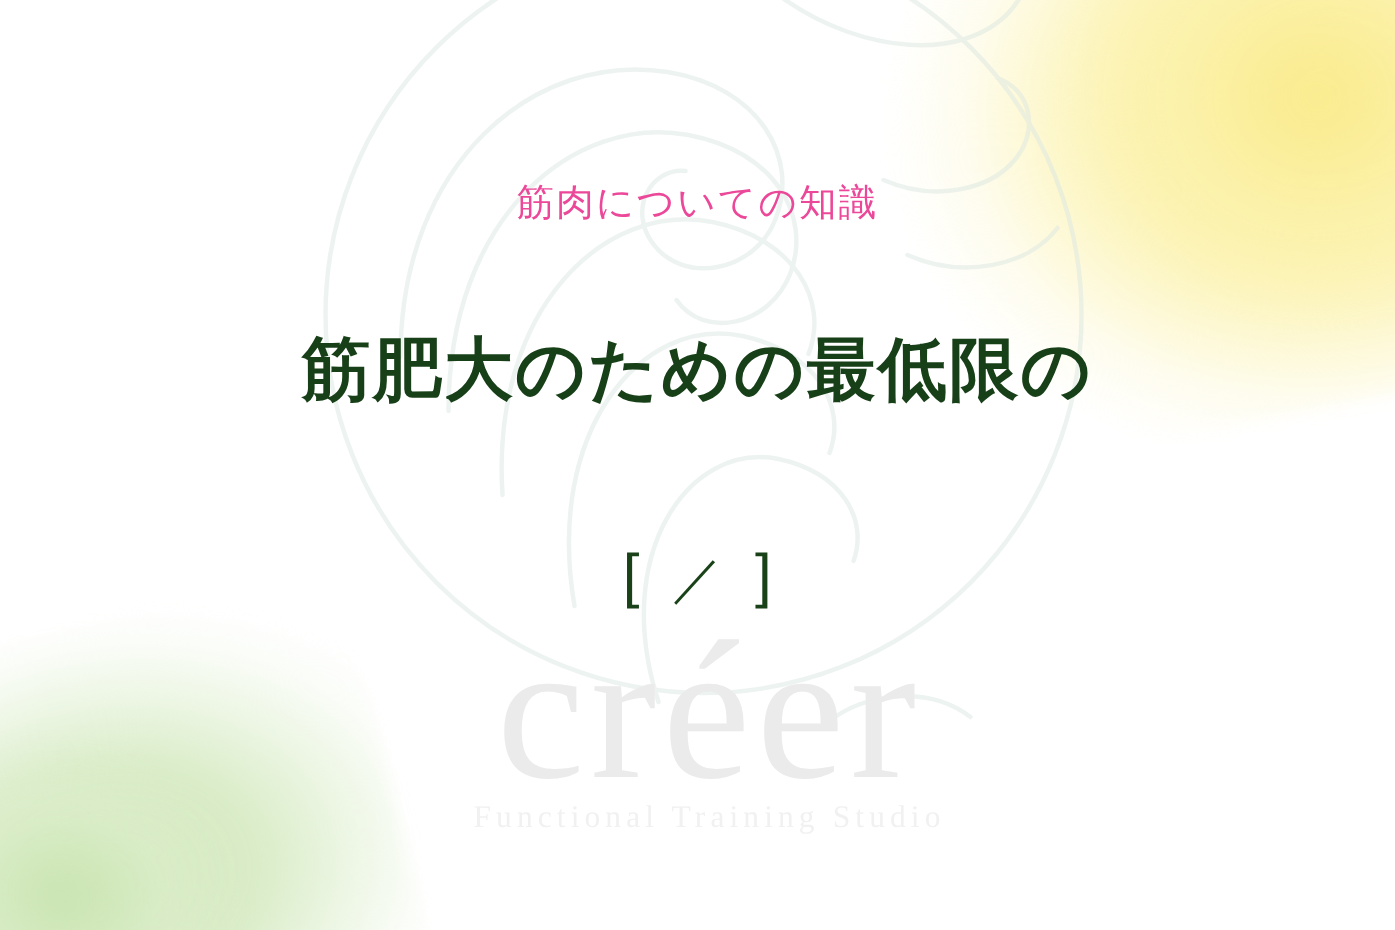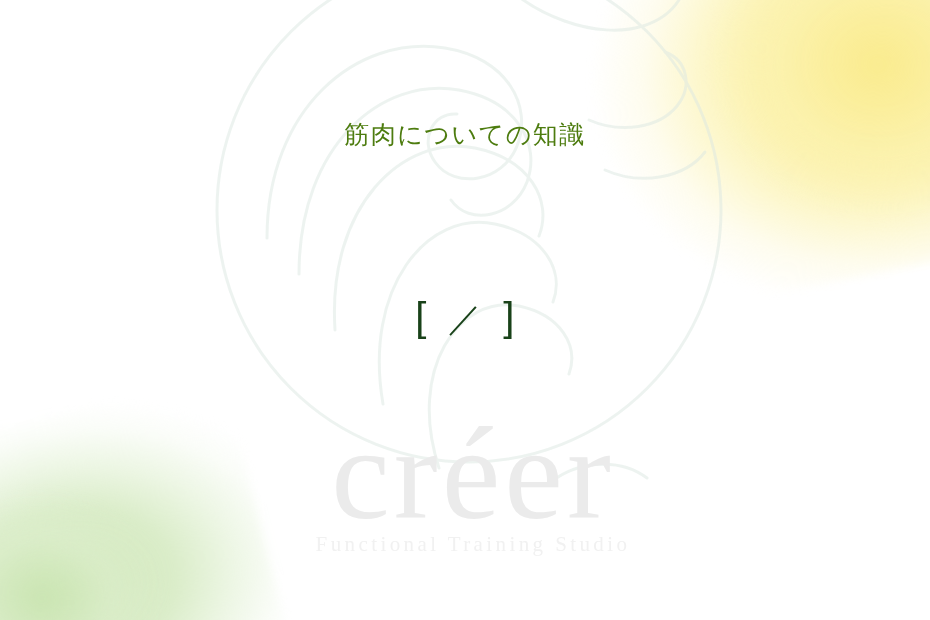--- a/index.html
+++ b/index.html
@@ -132,21 +132,21 @@
     display: flex;
     flex-direction: column;
     align-items: center;
   }
 
   #eyebrow {
     margin-top: 118px;
     font-family: "Liberation Serif", "DejaVu Serif", serif;
     font-size: 25px;
     letter-spacing: 1.5px;
-    color: #4d7c0f;
+    color: #ec4899;
     white-space: nowrap;
   }
 
   #headline {
     margin-top: 62px;
     text-align: center;
     color: #184018;
     font-weight: 700;
     font-size: 46px;
     line-height: 1.46;
@@ -222,20 +222,21 @@
   <div id="watermark">
     <span id="watermark-word">créer</span>
     <span id="watermark-tagline">Functional Training Studio</span>
   </div>
 
   <div id="content">
 
     <div id="eyebrow">筋肉についての知識</div>
 
     <h1 id="headline">
+      <span class="headline-line">筋肥大のための最低限の</span>
     </h1>
 
     <div id="subtag">
       <span class="bracket">[</span>
       <span id="subtag-slash">／</span>
       <span class="bracket">]</span>
     </div>
 
   </div>
 </div>

